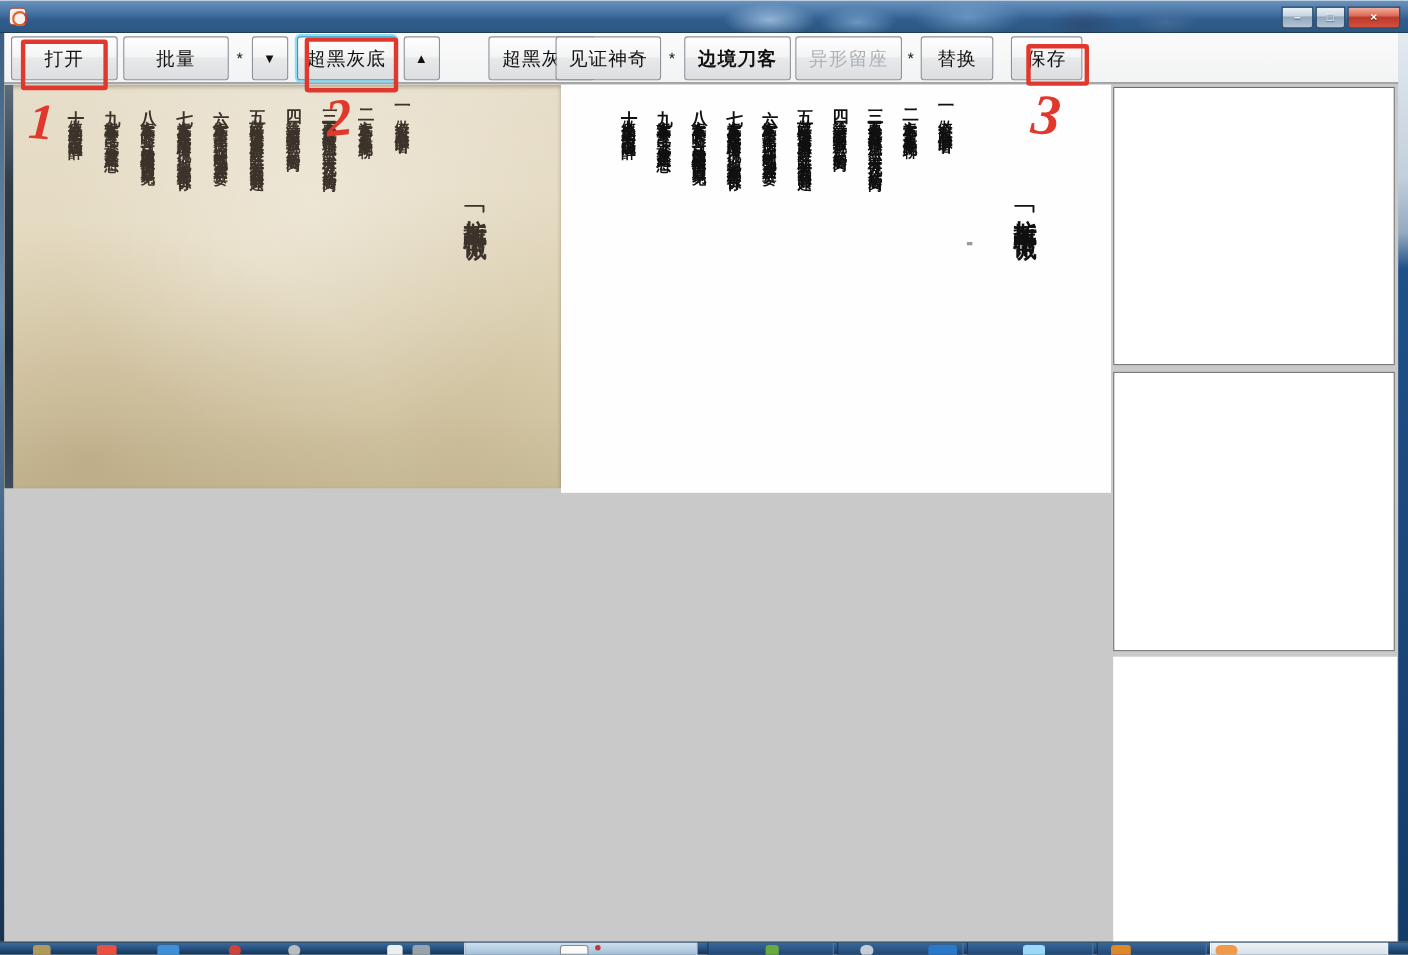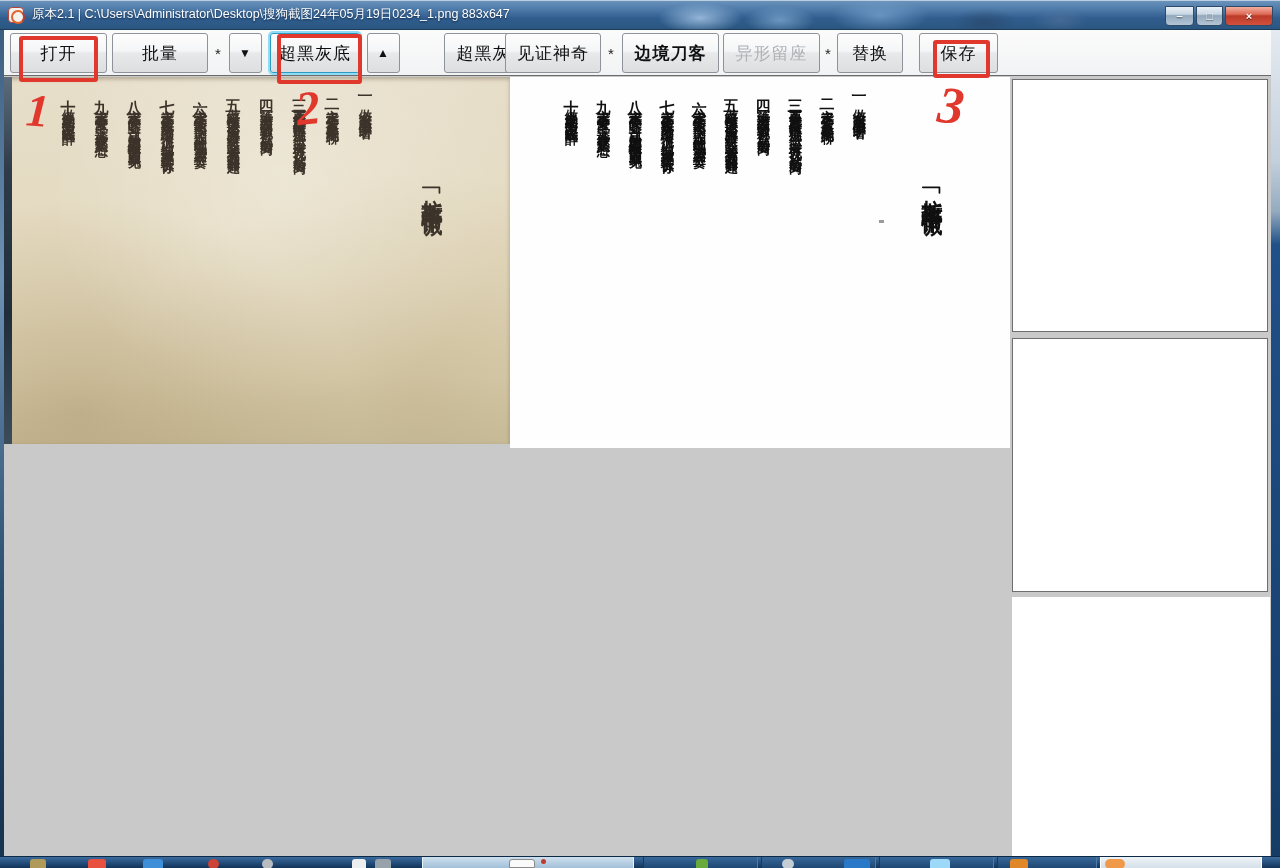--- a/index.html
+++ b/index.html
@@ -93,21 +93,20 @@
   .tb-btn { position:absolute; top:0; height:12px; border-left:1px solid #173b60;
     border-right:1px solid #4d7aa6; background:linear-gradient(180deg,#38689a,#1c4470); }
   .tb-btn.active { background:linear-gradient(180deg,#cfe0ee,#9dbcd6); border-color:#e6f2fa; }
   .tb-btn.lightb { background:linear-gradient(180deg,#eef3f7,#d3dee7); border-color:#fff; }
 </style>
 </head>
 <body>
 
 <div class="titlebar">
   <div class="app-icon"></div>
-  <div class="title-text">原本2.1 | C:\Users\Administrator\Desktop\搜狗截图24年05月19日0234_1.png 883x647</div>
   <div class="winbtn minb">
       <span>–</span>
     </div>
   <div class="winbtn maxb">
       <span>□</span>
     </div>
   <div class="winbtn closeb">
       <span>×</span>
     </div>
 </div>
@@ -122,21 +121,21 @@
   <div class="tbtn small" style="left:225px; width:33px;">▼</div>
   <div class="tbtn focused" style="left:266px; width:90px;">超黑灰底</div>
   <div class="tbtn small" style="left:363px; width:33px;">▲</div>
   <div class="tbtn" style="left:400px; width:97px;margin-left:40px;">超黑灰底</div>
   <div class="tbtn" style="left:501px; width:96px;">见证神奇</div>
   <div class="tsep" style="left:604px;">*</div>
   <div class="tbtn" style="left:618px; width:97px;font-weight:bold;">边境刀客</div>
   <div class="tbtn disabled" style="left:719px; width:97px;">异形留座</div>
   <div class="tsep" style="left:821px;">*</div>
   <div class="tbtn" style="left:833px; width:66px;">替换</div>
-  <div class="tbtn" style="left:915px; width:79px;">保存</div>
+  <div class="tbtn" style="left:915px; width:65px;">保存</div>
 </div>
 
 <div class="client"></div>
 
 <div class="photo-left ink-dark">
   <div class="vtitle" style="right:64px;">「拉斯蒂格十诫」</div>
   <div class="vcol" style="right:136px;"><span class="vnum">一</span><span class="vtext">做个有耐心的倾听者</span></div>
   <div class="vcol" style="right:169px;"><span class="vnum">二</span><span class="vtext">永远不要被人看起来无聊</span></div>
   <div class="vcol" style="right:202px;"><span class="vnum">三</span><span class="vtext">不要先透露任何政治观点 等对方先说 然后赞同</span></div>
   <div class="vcol" style="right:235px;"><span class="vnum">四</span><span class="vtext">等待对方表明宗教观点 然后赞同</span></div>

